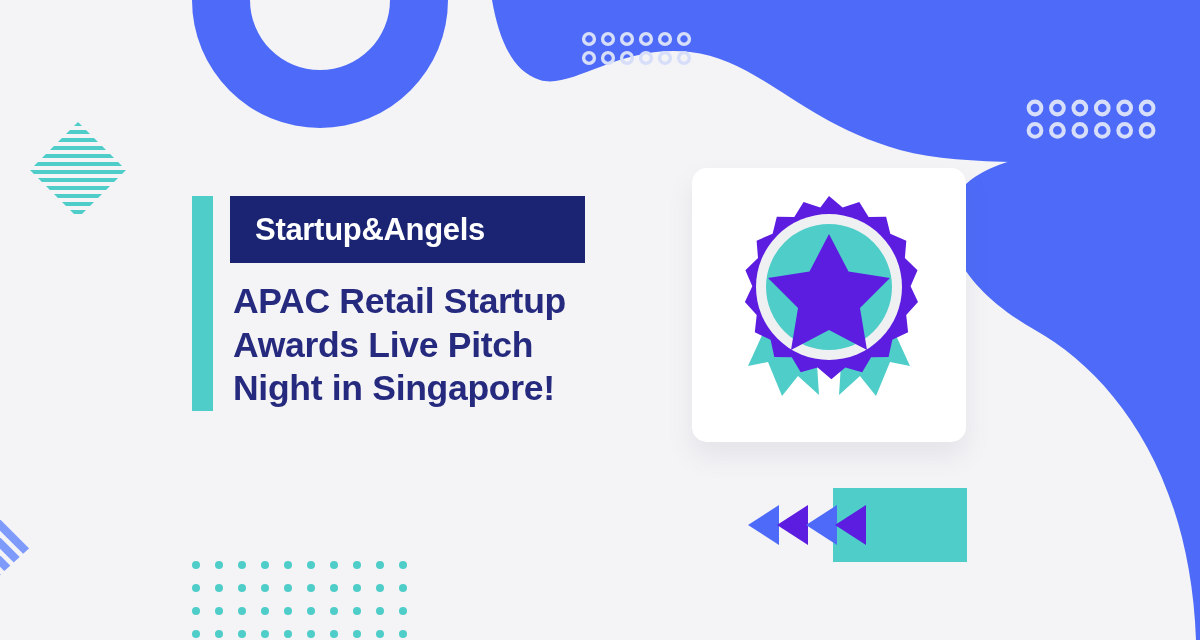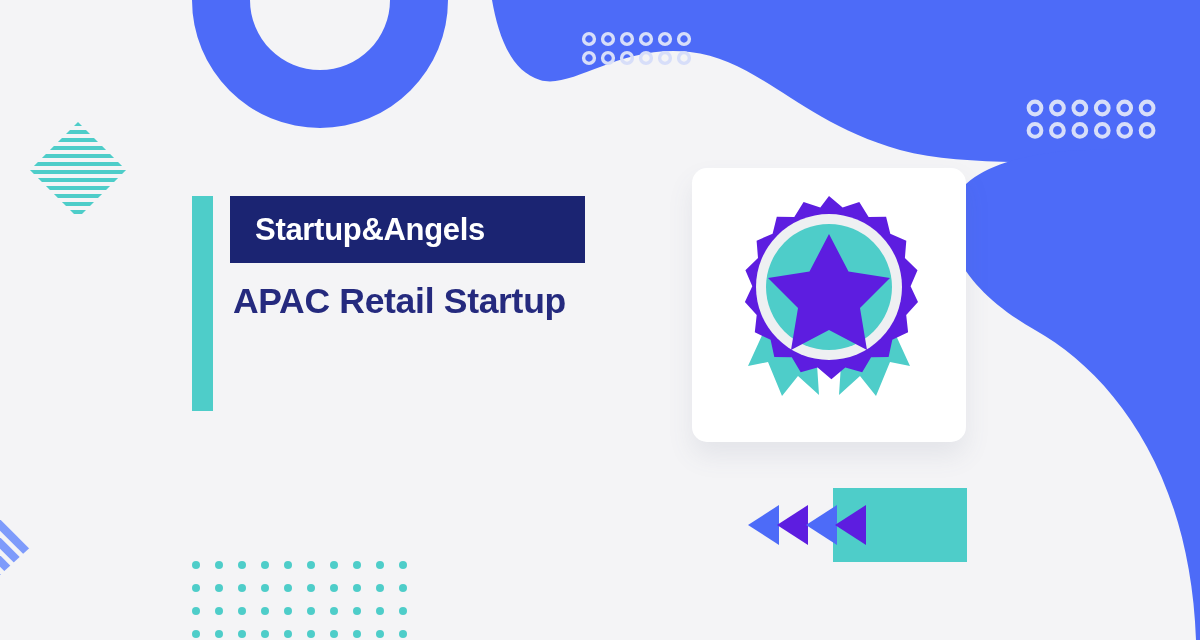--- a/index.html
+++ b/index.html
@@ -267,20 +267,22 @@
 
   <div id="text-block">
     <div id="accent-bar"></div>
 
     <div id="brand-box">
       <span id="brand-label">Startup&amp;Angels</span>
     </div>
 
     <div id="headline">
       <div>APAC Retail Startup</div>
+      <div>Awards Live Pitch</div>
+      <div>Night in Singapore!</div>
     </div>
   </div>
 
   <div id="badge-card">
     <svg id="badge-svg" viewBox="0 0 230 230">
 
       <g>
         <polygon fill="#4ecdc9" points="56,128 100,128 105,205 84,186 68,206 54,172 34,176"></polygon>
         <polygon fill="#4ecdc9" points="174,128 130,128 125,205 146,186 162,206 176,172 196,176"></polygon>
       </g>

